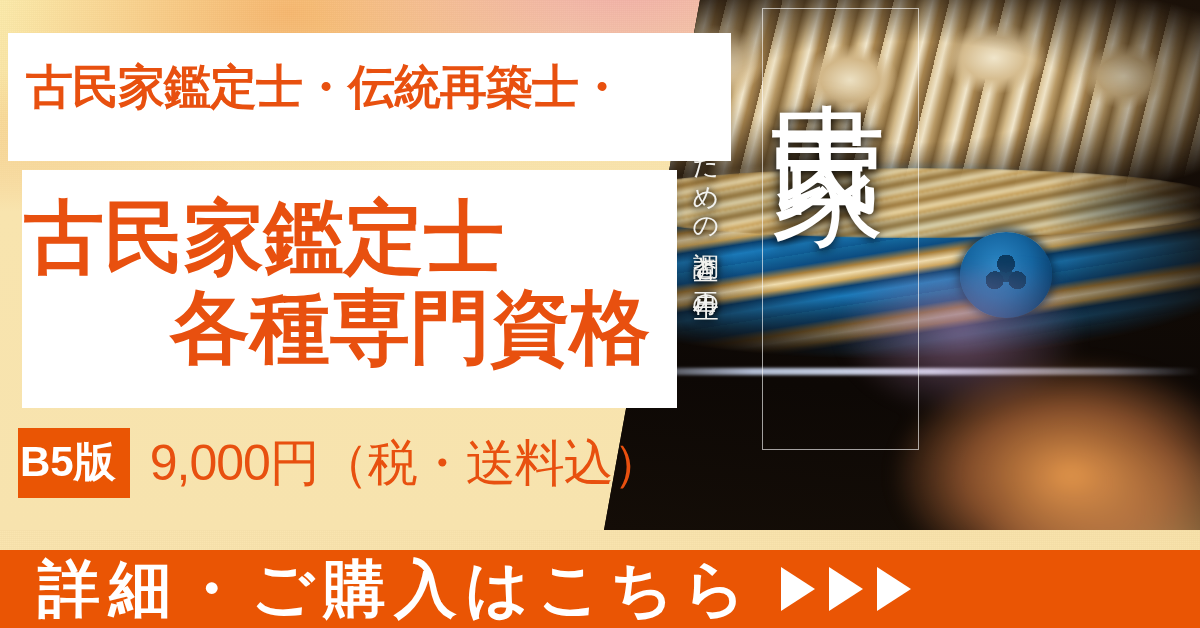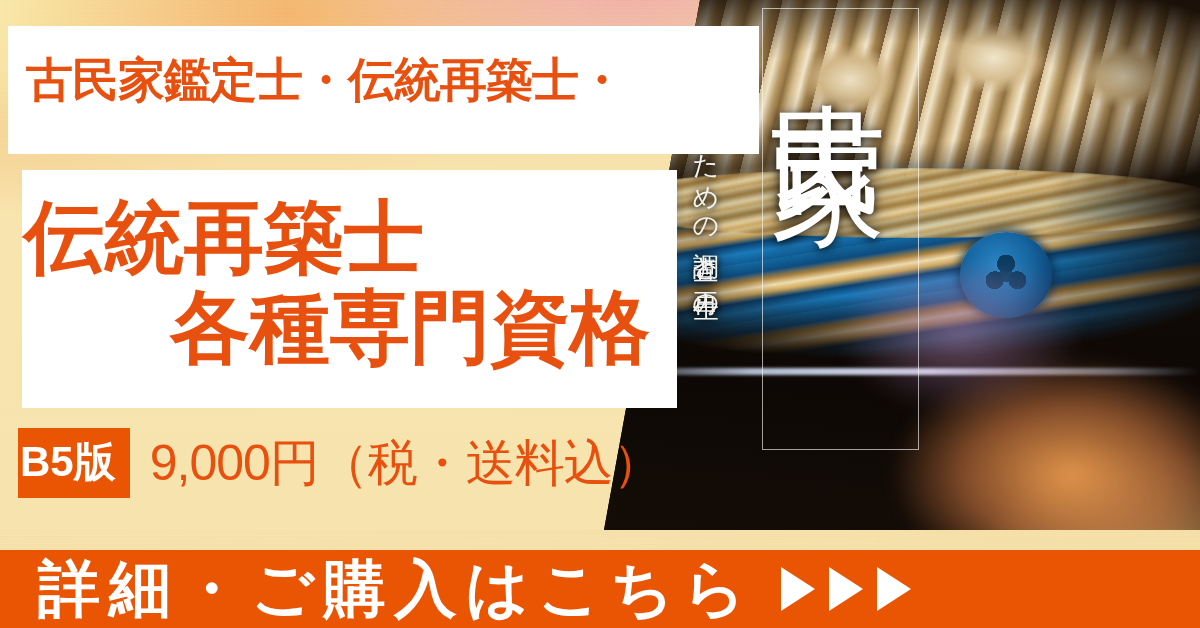--- a/index.html
+++ b/index.html
@@ -144,21 +144,21 @@
     writing-mode:vertical-rl;text-orientation:upright;
     font-family:"Liberation Serif","DejaVu Serif",serif;
     font-size:26px;line-height:1.32;letter-spacing:3px;
     color:#f2f2ef;
     text-shadow:0 1px 6px rgba(0,0,0,.9),0 0 14px rgba(0,0,0,.6);
     white-space:nowrap;
   }
 
   
   .panel{position:absolute;background:#ffffff;}
-  .panel-top{left:8px;top:26px;width:723px;height:128px;padding-left:28px;}
+  .panel-top{left:8px;top:33px;width:723px;height:128px;}
   .panel-mid{left:22px;top:170px;width:655px;height:238px;}
 
   .line-top{
     position:absolute;left:18px;top:26px;width:700px;
     color:#e8500f;
     font-size:47px;line-height:1.19;font-weight:700;
     letter-spacing:-1px;white-space:nowrap;
   }
   .line-top .l2{display:block;}
 
@@ -236,21 +236,21 @@
   </div>
 
   <div class="panel panel-top">
     <div class="line-top">
       <span>古民家鑑定士・伝統再築士・</span>
     </div>
   </div>
 
   <div class="panel panel-mid"></div>
   <div class="headline">
-    <span class="hl1">伝統再築士</span>
+    <span class="hl1">古民家鑑定士</span>
     <span class="hl2">各種専門資格</span>
   </div>
 
   <div class="price-row">
     <span class="badge">B5版</span>
     <span class="price">9,000円（税・送料込）</span>
   </div>
 
   <div class="cta">
     <span class="cta-text">詳細・ご購入はこちら</span>

